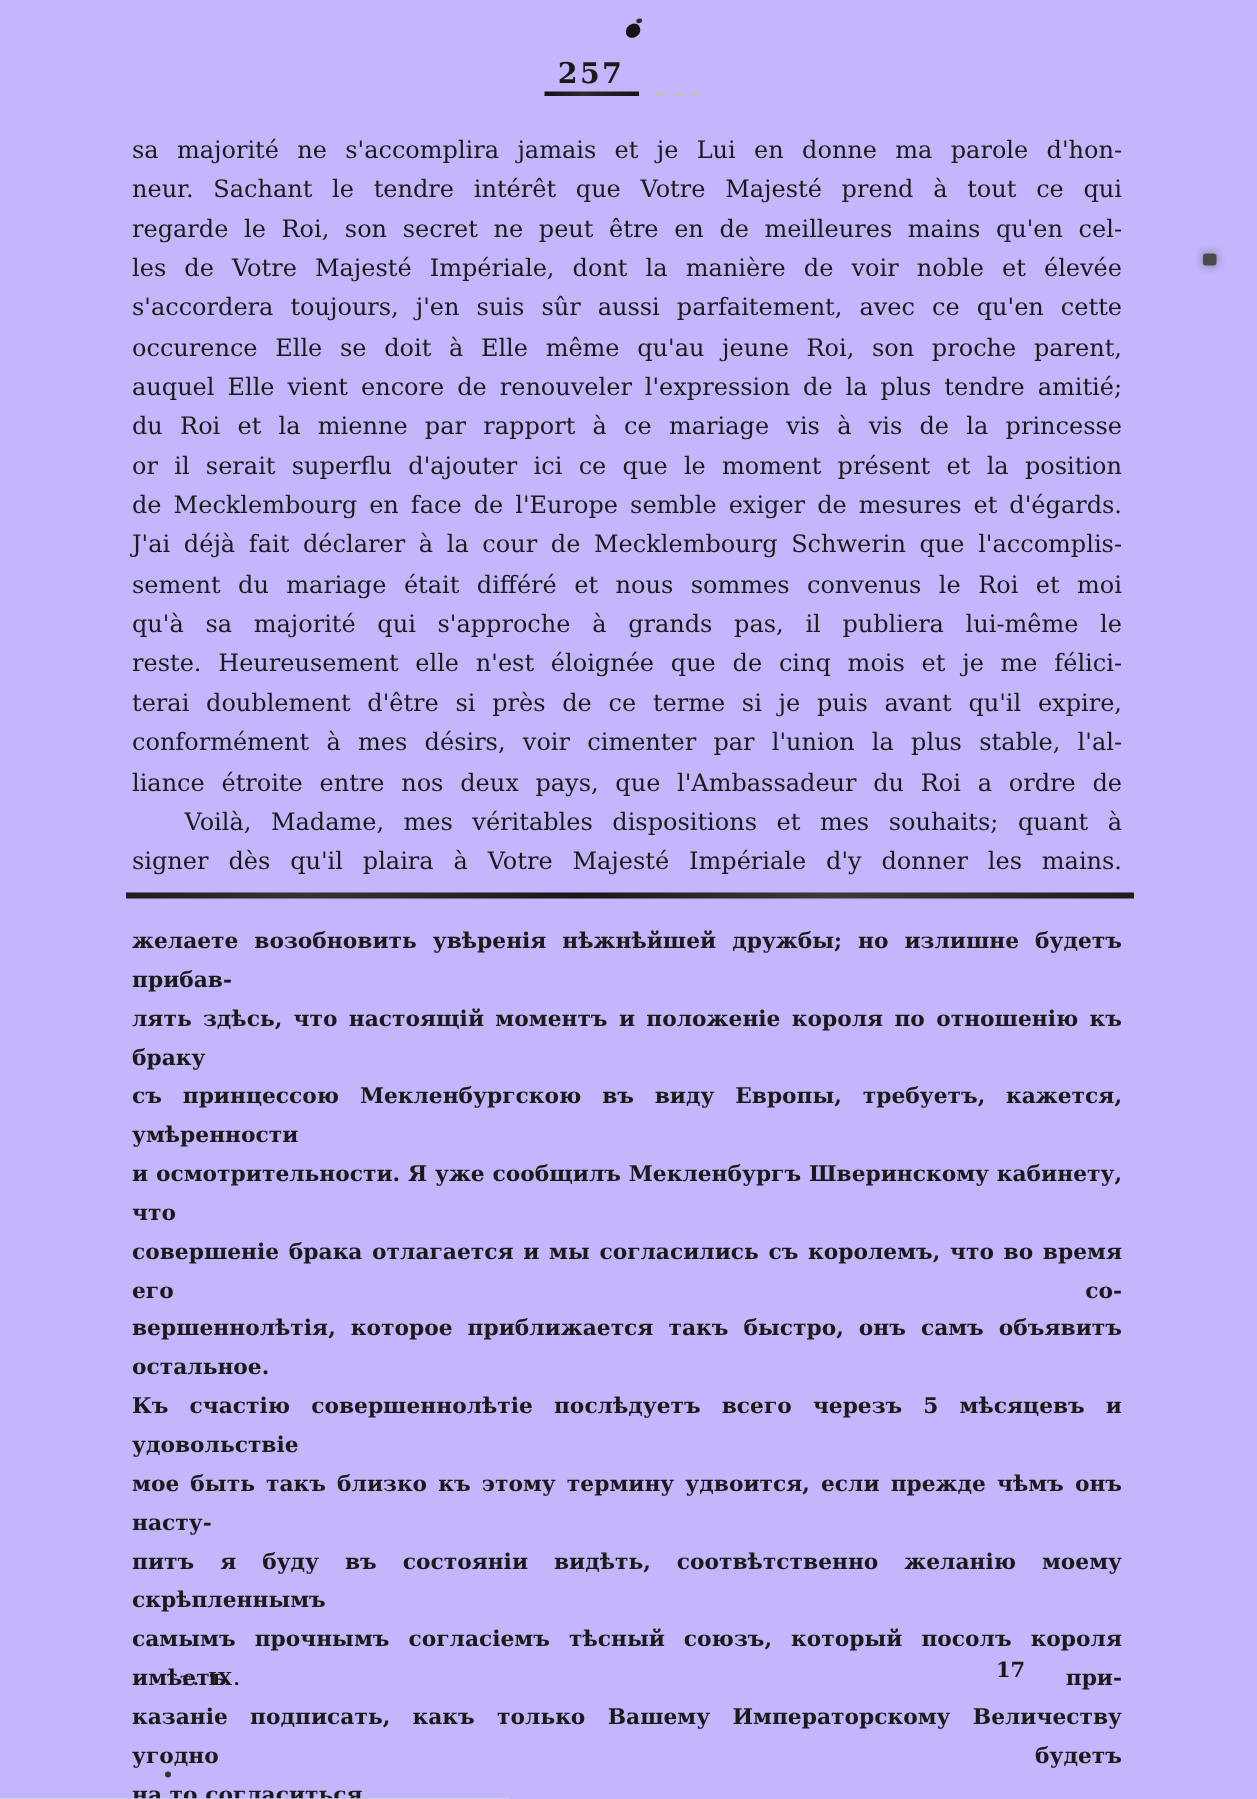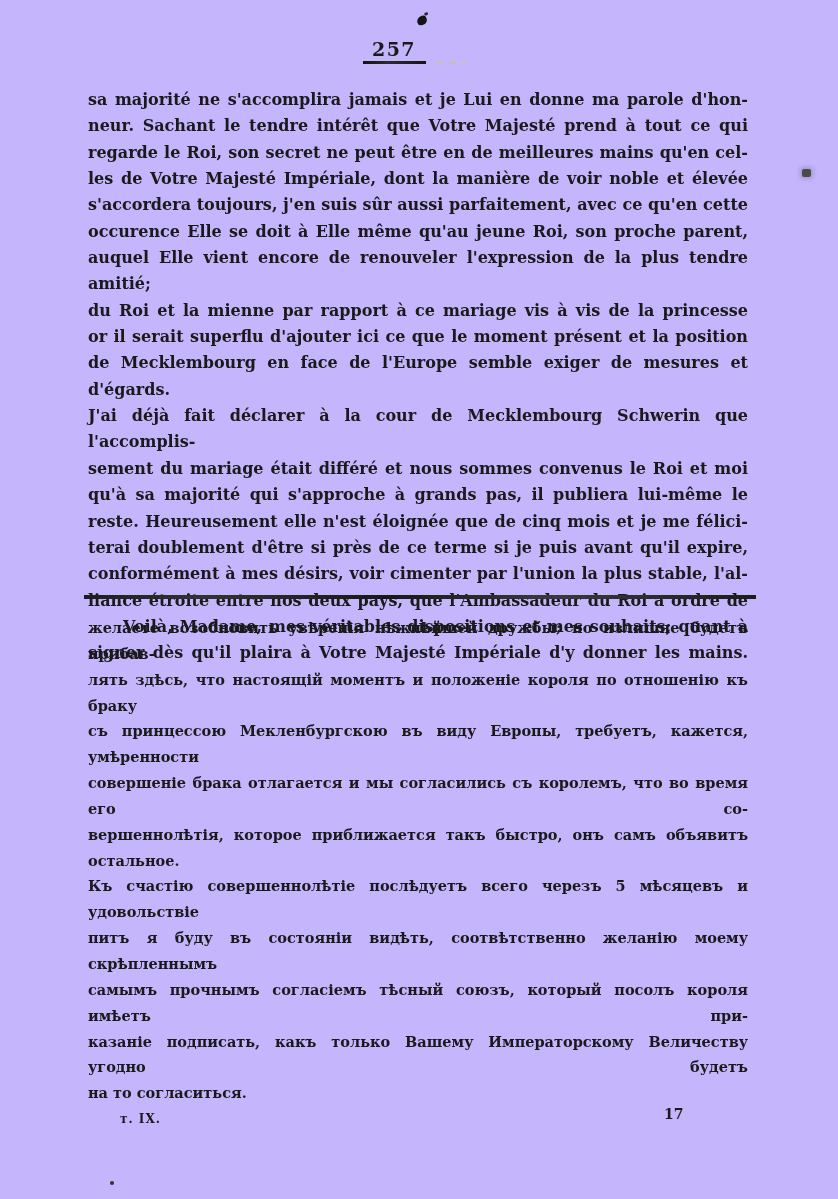--- a/index.html
+++ b/index.html
@@ -20,21 +20,21 @@
   .page-number-rule{
     position:absolute;left:363px;top:61px;width:63px;height:3px;
     background:linear-gradient(90deg,#111 0%,#2b2b2b 40%,#151515 100%);
   }
   .rule-dash{position:absolute;top:62px;height:2px;background:#c2c0bc;}
   .rule-dash.d1{left:436px;width:8px;}
   .rule-dash.d2{left:449px;width:7px;}
   .rule-dash.d3{left:461px;width:5px;}
   
   .text-block{position:absolute;left:88px;width:660px;}
-  .text-block.french{top:87px;font-size:16px;line-height:26.35px;font-weight:bold;}
+  .text-block.french{top:87px;font-size:16px;line-height:26.35px;font-weight:normal;}
   .text-block.russian{top:615px;font-size:14.5px;line-height:25.85px;font-weight:bold;}
   .text-line{text-align:justify;text-align-last:justify;}
   .text-line.no-justify{text-align:left;text-align-last:left;}
   .text-line.indent{text-indent:35px;}
   
   .divider{
     position:absolute;left:84px;top:595px;width:672px;height:4px;
     background:linear-gradient(90deg,#1d1d1d 0%,#333 18%,#181818 45%,#3a3a3a 70%,#1c1c1c 100%);
   }
   
@@ -91,23 +91,25 @@
       <div class="text-line indent">Voilà, Madame, mes véritables dispositions et mes souhaits; quant à</div>
       <div class="text-line">signer dès qu'il plaira à Votre Majesté Impériale d'y donner les mains.</div>
     </div>
 
   <div class="divider"></div>
 
   <div class="text-block russian" id="russian-block">
       <div class="text-line">желаете возобновить увѣренія нѣжнѣйшей дружбы; но излишне будетъ прибав-</div>
       <div class="text-line">лять здѣсь, что настоящій моментъ и положеніе короля по отношенію къ браку</div>
       <div class="text-line">съ принцессою Мекленбургскою въ виду Европы, требуетъ, кажется, умѣренности</div>
+      <div class="text-line">и осмотрительности. Я уже сообщилъ Мекленбургъ Шверинскому кабинету, что</div>
       <div class="text-line">совершеніе брака отлагается и мы согласились съ королемъ, что во время его со-</div>
       <div class="text-line">вершеннолѣтія, которое приближается такъ быстро, онъ самъ объявитъ остальное.</div>
       <div class="text-line">Къ счастію совершеннолѣтіе послѣдуетъ всего черезъ 5 мѣсяцевъ и удовольствіе</div>
+      <div class="text-line">мое быть такъ близко къ этому термину удвоится, если прежде чѣмъ онъ насту-</div>
       <div class="text-line">питъ я буду въ состояніи видѣть, соотвѣтственно желанію моему скрѣпленнымъ</div>
       <div class="text-line">самымъ прочнымъ согласіемъ тѣсный союзъ, который посолъ короля имѣетъ при-</div>
       <div class="text-line">казаніе подписать, какъ только Вашему Императорскому Величеству угодно будетъ</div>
       <div class="text-line no-justify">на то согласиться.</div>
     </div>
 
   <div class="footer-volume">т. IX.</div>
   <div class="footer-sheet">17</div>
 
   <span class="ink-smudge"></span>

